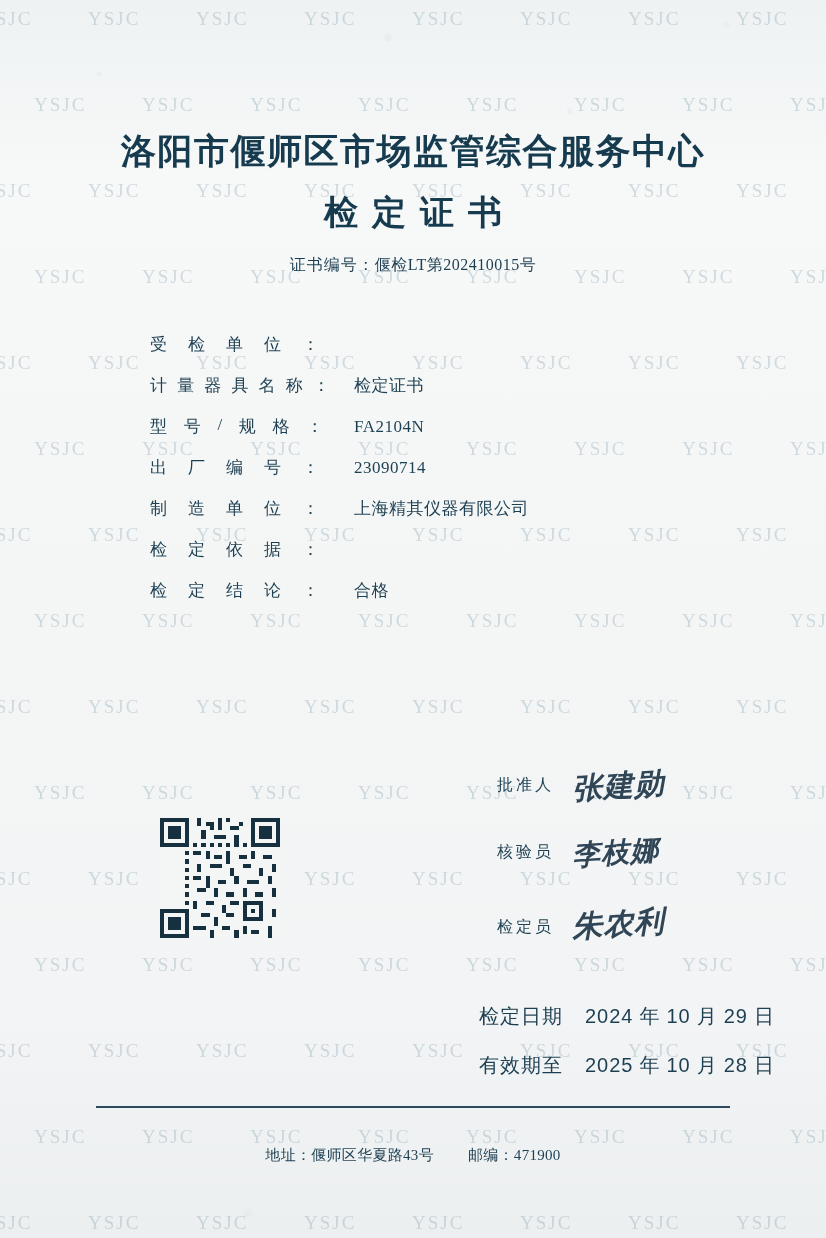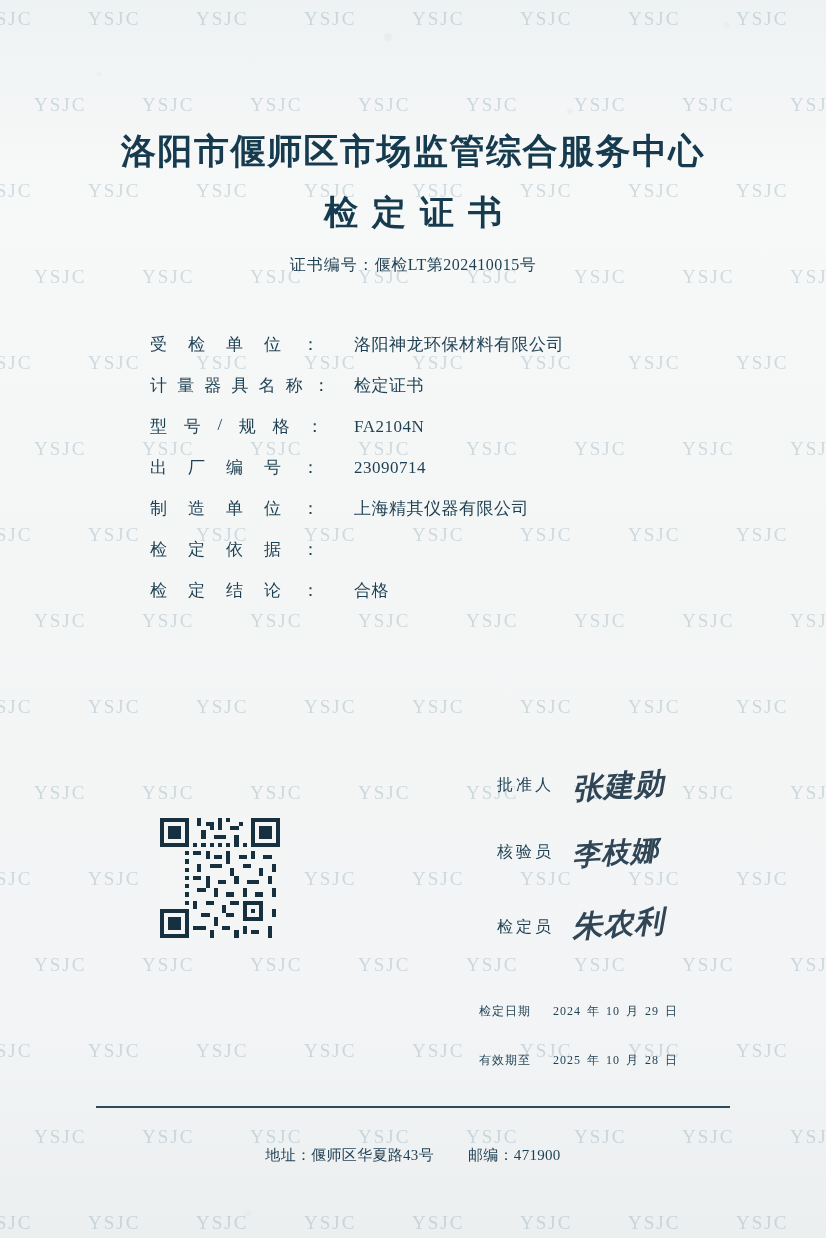--- a/index.html
+++ b/index.html
@@ -168,22 +168,22 @@
     opacity: 0.92;
   }
   .hw-approver { left: 572px; top: 766px; font-size: 30px; }
   .hw-verifier { left: 572px; top: 834px; font-size: 28px; }
   .hw-inspector { left: 572px; top: 904px; font-size: 30px; }
 
   
   .date-row {
     position: absolute;
     left: 479px;
-    font-family: Liberation Serif, serif;
-    font-size: 12px;
+    font-family: Liberation Sans, sans-serif;
+    font-size: 20px;
     color: #1d3f52;
     letter-spacing: 1px;
     white-space: nowrap;
   }
   .date-row .lbl { margin-right: 16px; }
   .date-row .num { margin: 0 6px; }
   .date-issue { top: 1003px; }
   .date-valid { top: 1052px; }
 
   
@@ -351,21 +351,20 @@
 
     <div class="fields" id="fields">
         <div class="field-row">
           <div class="field-label">
             <span>受</span>
             <span>检</span>
             <span>单</span>
             <span>位</span>
             <span>：</span>
           </div>
-          <div class="field-value">洛阳神龙环保材料有限公司</div>
         </div>
         <div class="field-row">
           <div class="field-label">
             <span>计</span>
             <span>量</span>
             <span>器</span>
             <span>具</span>
             <span>名</span>
             <span>称</span>
             <span>：</span>

